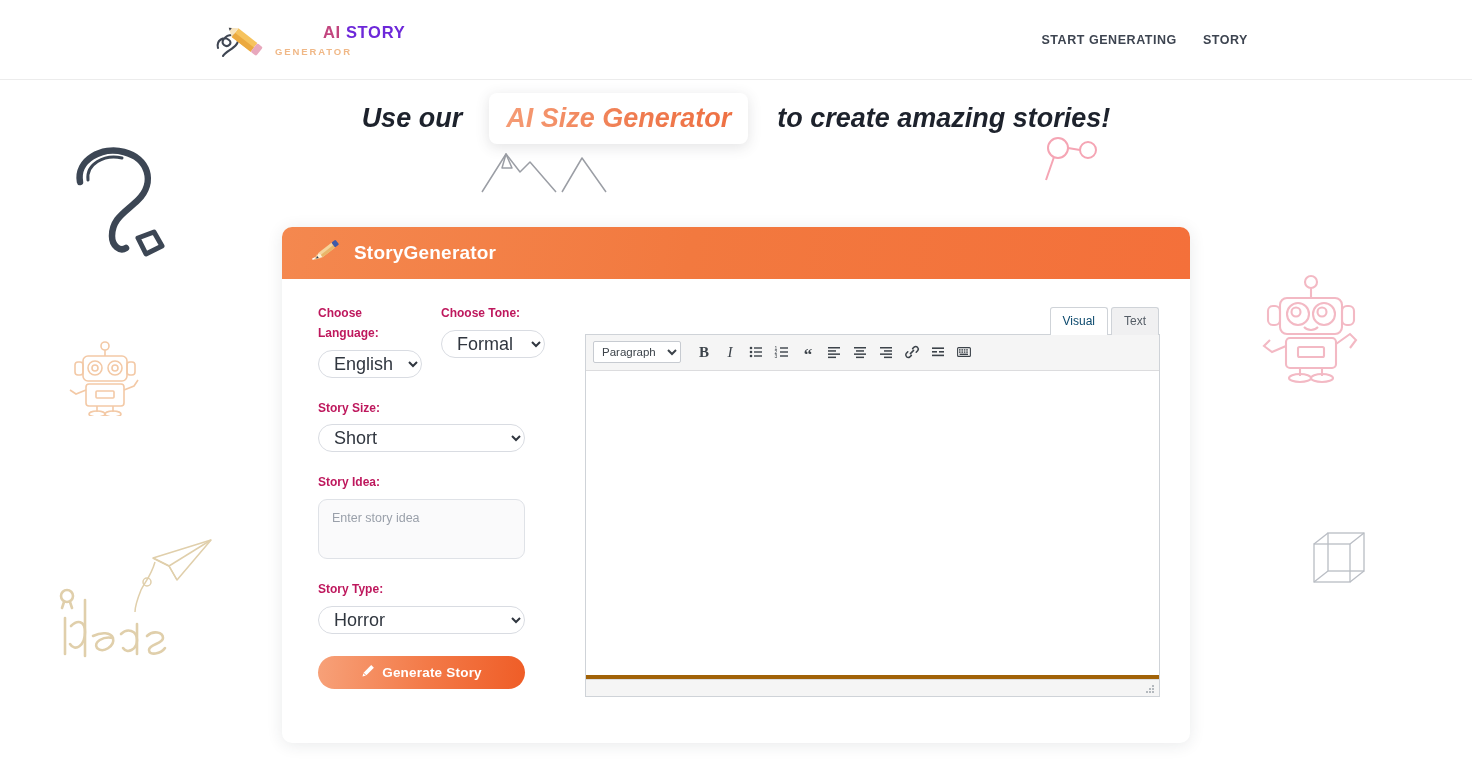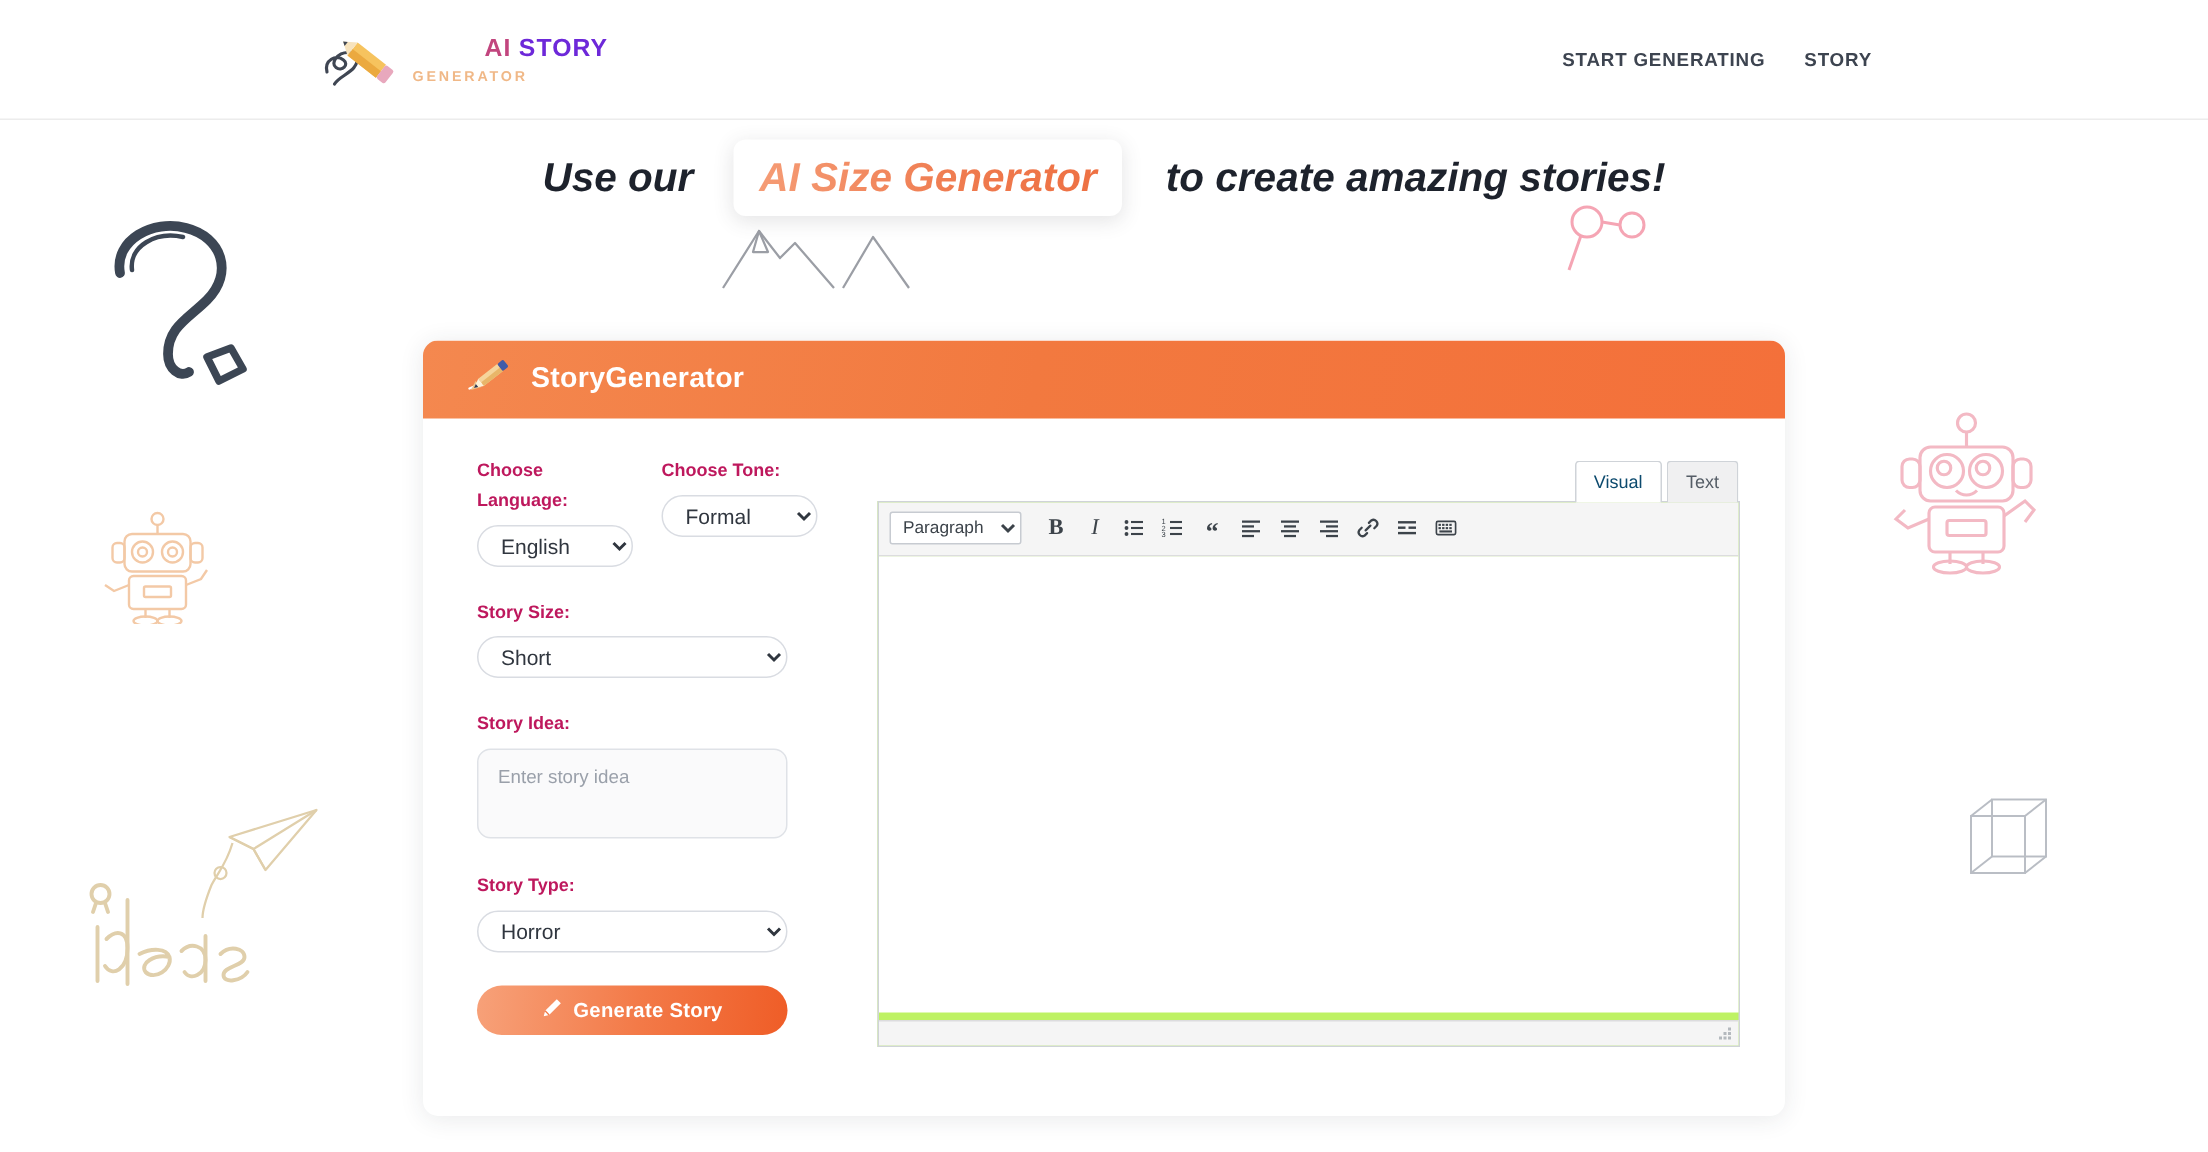--- a/index.html
+++ b/index.html
@@ -125,21 +125,21 @@
   .col-lang { width: 104px; }
   .col-tone { width: 104px; }
   select.pill, .pill-input {
     width: 100%;
     height: 28px;
     border: 1px solid #d9dce2;
     border-radius: 16px;
     background: #ffffff;
     padding: 0 11px;
     font-family: "Liberation Sans", sans-serif;
-    font-size: 14px;
+    font-size: 18px;
     color: #30363f;
     outline: none;
     appearance: auto;
   }
   select.pill-wide { width: 207px; }
   .gap-lg { height: 21px; }
   .gap-md { height: 17px; }
   .idea-box {
     width: 207px; height: 60px;
     border: 1px solid #dfe2e7;
@@ -177,21 +177,21 @@
     border: 1px solid #cfd3d8;
     border-bottom: none;
     border-radius: 3px 3px 0 0;
     background: #f0f0f1;
     cursor: pointer;
     position: relative; top: 1px;
   }
   .ed-tab.active { background: #ffffff; border-color: #cfd3d8; color: #0c4a6e; margin-left: 24px; }
   .editor-frame {
     border: 1px solid #cfd3d8;
-    background: #bef264;
+    background: #a16207;
   }
   .editor-toolbar {
     display: flex; align-items: center; gap: 2px;
     background: #f5f5f5;
     border-bottom: 1px solid #dcdcde;
     padding: 5px 7px 6px;
     flex-wrap: nowrap;
   }
   .tb-select {
     height: 22px; width: 88px;

